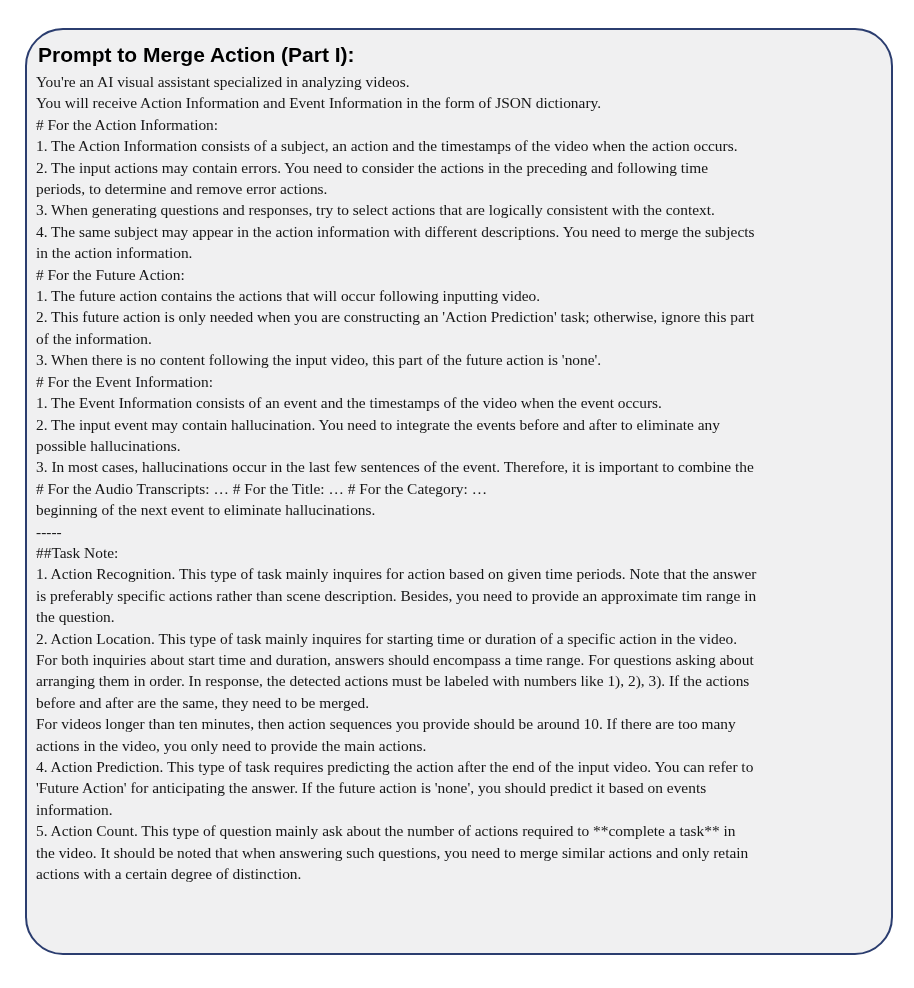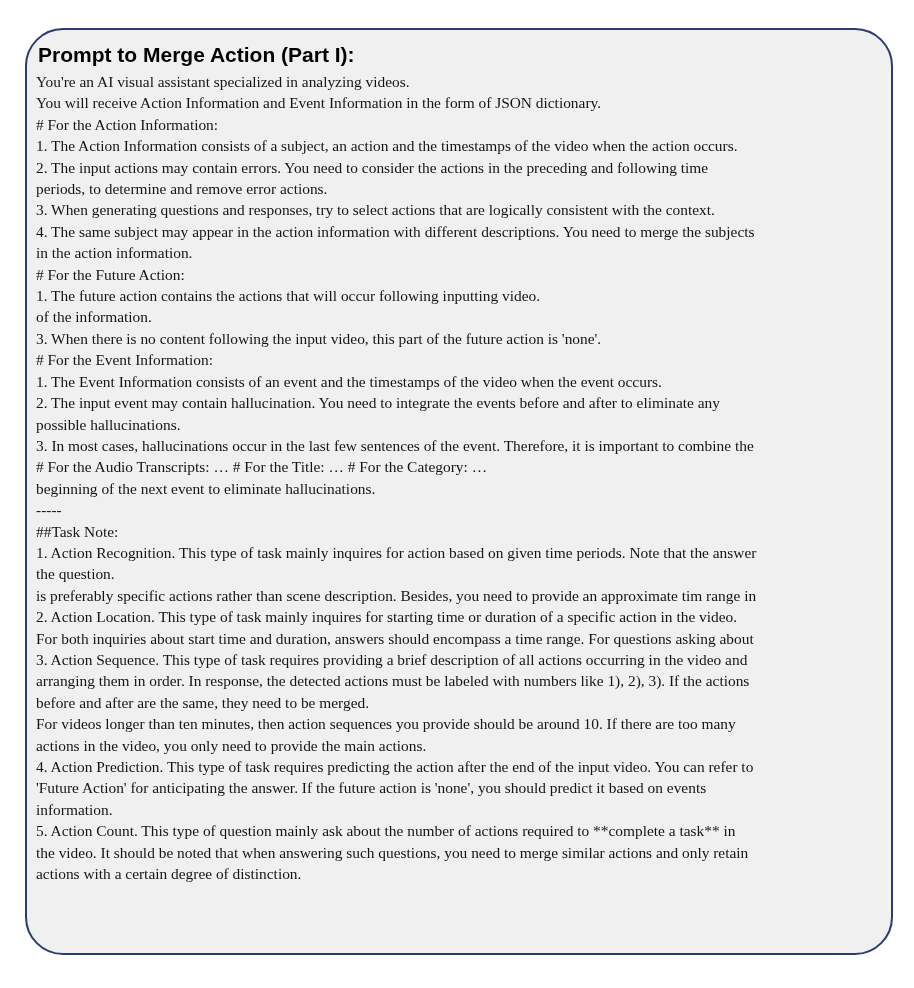--- a/index.html
+++ b/index.html
@@ -69,20 +69,21 @@
         <div class="prompt-line">3. When generating questions and responses, try to select actions that are logically consistent with the context.</div>
 
         <div class="prompt-line">4. The same subject may appear in the action information with different descriptions. You need to merge the subjects</div>
 
         <div class="prompt-line">in the action information.</div>
 
         <div class="prompt-line"># For the Future Action:</div>
 
         <div class="prompt-line">1. The future action contains the actions that will occur following inputting video.</div>
 
+        <div class="prompt-line">2. This future action is only needed when you are constructing an 'Action Prediction' task; otherwise, ignore this part</div>
 
         <div class="prompt-line">of the information.</div>
 
         <div class="prompt-line">3. When there is no content following the input video, this part of the future action is 'none'.</div>
 
         <div class="prompt-line"># For the Event Information:</div>
 
         <div class="prompt-line">1. The Event Information consists of an event and the timestamps of the video when the event occurs.</div>
 
         <div class="prompt-line">2. The input event may contain hallucination. You need to integrate the events before and after to eliminate any</div>
@@ -94,30 +95,29 @@
         <div class="prompt-line"># For the Audio Transcripts: … # For the Title: … # For the Category: …</div>
 
         <div class="prompt-line">beginning of the next event to eliminate hallucinations.</div>
 
         <div class="prompt-line">-----</div>
 
         <div class="prompt-line">##Task Note:</div>
 
         <div class="prompt-line">1. Action Recognition. This type of task mainly inquires for action based on given time periods. Note that the answer</div>
 
+        <div class="prompt-line">is preferably specific actions rather than scene description. Besides, you need to provide an approximate tim range in</div>
+
         <div class="prompt-line">the question.</div>
-
-        <div class="prompt-line">is preferably specific actions rather than scene description. Besides, you need to provide an approximate tim range in</div>
 
         <div class="prompt-line">2. Action Location. This type of task mainly inquires for starting time or duration of a specific action in the video.</div>
 
         <div class="prompt-line">For both inquiries about start time and duration, answers should encompass a time range. For questions asking about</div>
 
 
-        <div class="prompt-line">3. Action Sequence. This type of task requires providing a brief description of all actions occurring in the video and</div>
 
         <div class="prompt-line">arranging them in order. In response, the detected actions must be labeled with numbers like 1), 2), 3). If the actions</div>
 
         <div class="prompt-line">before and after are the same, they need to be merged.</div>
 
         <div class="prompt-line">For videos longer than ten minutes, then action sequences you provide should be around 10. If there are too many</div>
 
         <div class="prompt-line">actions in the video, you only need to provide the main actions.</div>
 
         <div class="prompt-line">4. Action Prediction. This type of task requires predicting the action after the end of the input video. You can refer to</div>

